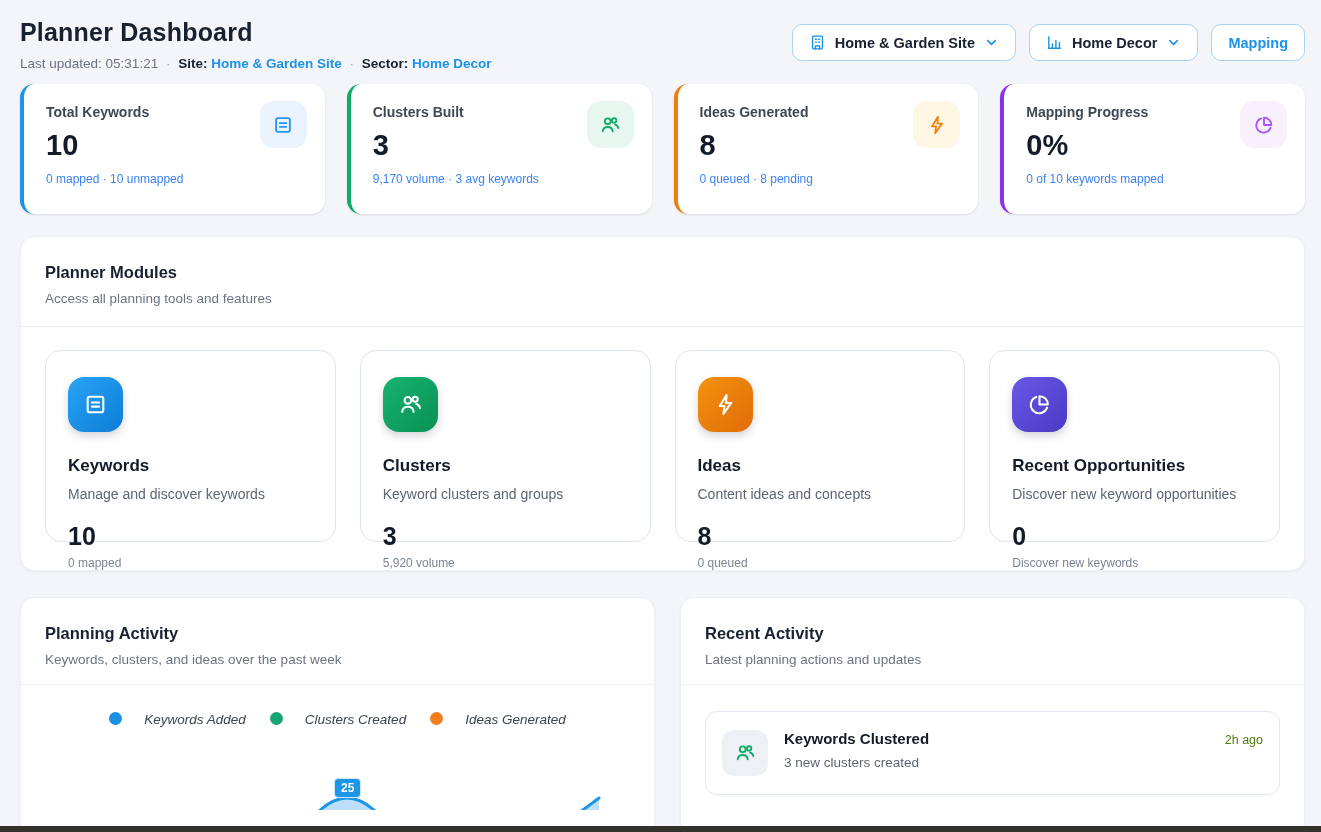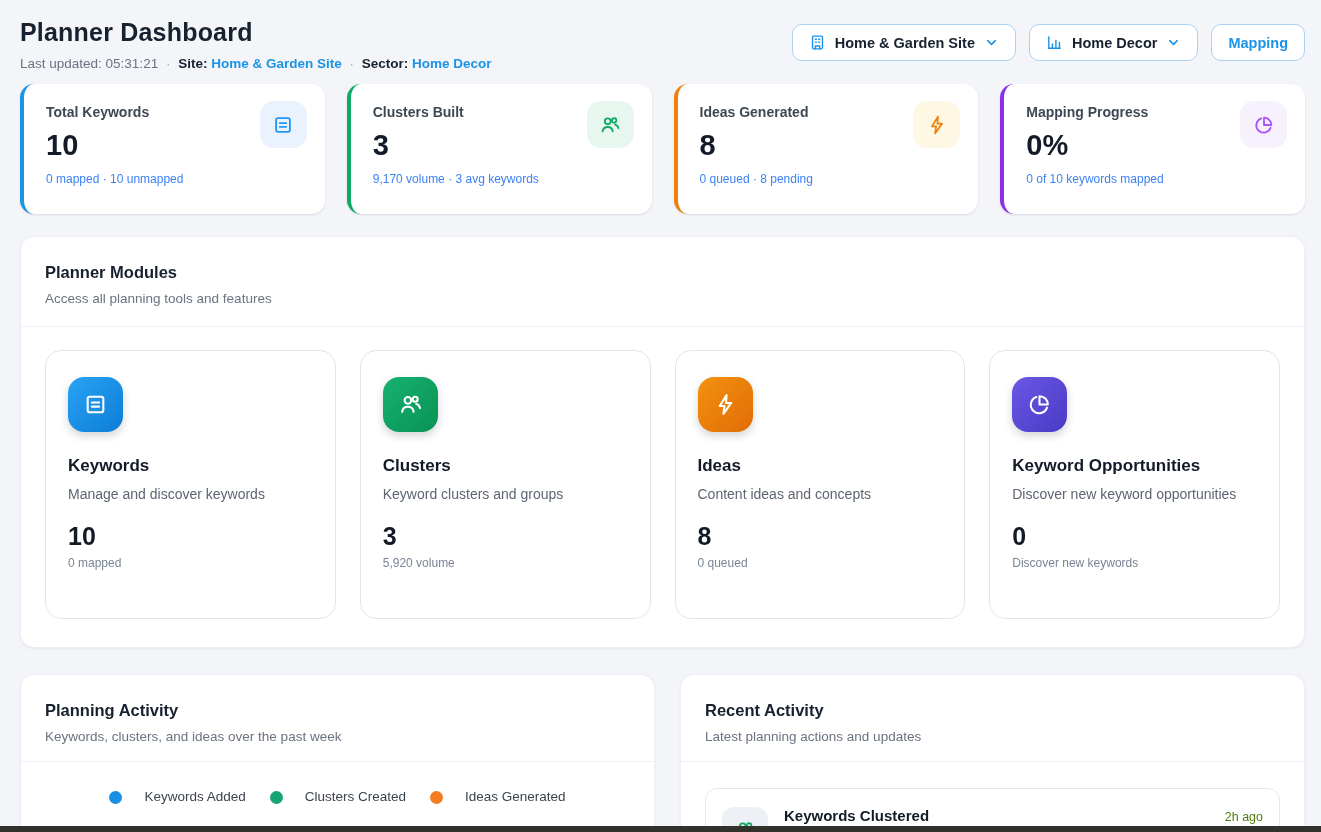--- a/index.html
+++ b/index.html
@@ -62,21 +62,21 @@
   .modules-panel { margin-top:22px; width:1285px; }
   .panel-head { padding:26px 24px 20px 24px; }
   .panel-title { font-size:16.5px; font-weight:800; color:#18212f; }
   .panel-sub { font-size:13.5px; color:#6a7380; margin-top:9px; font-weight:500; }
   .divider { height:1px; background:#eef0f4; }
 
   
   .modules-grid { display:grid; grid-template-columns:repeat(4,1fr); gap:24px; padding:23px 24px 28px 24px; }
   .module-card {
     border:1.5px solid #dfe5ee; border-radius:16px; padding:26px 22px 24px 22px;
-    background:#fff; height:269px; cursor:pointer;
+    background:#fff; height:192px; cursor:pointer;
   }
   .module-icon {
     width:55px; height:55px; border-radius:16px; color:#fff;
     display:flex; align-items:center; justify-content:center;
     box-shadow:0 4px 8px rgba(16,24,40,.18);
   }
   .mi-blue { background:linear-gradient(135deg,#2aa4f4,#0c7cd6); }
   .mi-green { background:linear-gradient(135deg,#17b271,#089253); }
   .mi-orange { background:linear-gradient(135deg,#f3920f,#e06c06); }
   .mi-purple { background:linear-gradient(135deg,#6a58e6,#4a3ac4); }
@@ -85,21 +85,21 @@
   .module-value { font-size:25px; font-weight:800; margin-top:20px; color:#131b28; }
   .module-sub { font-size:12px; color:#7a8494; margin-top:5px; font-weight:500; }
 
   
   .bottom-row { display:grid; grid-template-columns:635px 625px; gap:25px; margin-top:26px; }
   .bottom-panel { height:300px; }
 
   
   .chart-area { position:relative; height:200px; }
   .legend { display:flex; justify-content:center; gap:24px; margin-top:27px; }
-  .legend-item { display:flex; align-items:flex-end; gap:22px; font-size:13.5px; color:#3c4450; font-weight:500; }
+  .legend-item { display:flex; align-items:flex-start; gap:22px; font-size:13.5px; color:#3c4450; font-weight:500;font-style:italic; }
   .legend-dot { width:13px; height:13px; border-radius:50%; }
   .ld-blue { background:#1a8fe3; } .ld-green { background:#17a673; } .ld-orange { background:#f47c20; }
   .plot-svg { position:absolute; top:52px; left:0; }
   .data-badge {
     position:absolute; background:#1e96e8; color:#fff; font-size:12px; font-weight:700;
     padding:2px 6px; border-radius:4px; border:1.5px solid #cfe8fa;
   }
   .badge-25 { top:66px; left:313px; }
 
   
@@ -273,21 +273,21 @@
         <div class="module-sub">0 queued</div>
       </div>
 
       <div class="module-card">
         <div class="module-icon mi-purple">
           <svg width="25" height="25" viewBox="0 0 24 24" fill="none" stroke="currentColor" stroke-width="2" stroke-linecap="round" stroke-linejoin="round">
               <path d="M19.2 15A8 8 0 1 1 9 4.8"></path>
               <path d="M12 4a8 8 0 0 1 8 8h-8z"></path>
             </svg>
         </div>
-        <div class="module-title">Keyword Opportunities</div>
+        <div class="module-title">Recent Opportunities</div>
         <div class="module-desc">Discover new keyword opportunities</div>
         <div class="module-value">0</div>
         <div class="module-sub">Discover new keywords</div>
       </div>
     </div>
   </div>
 
   <div class="bottom-row">
 
     <div class="panel bottom-panel">

